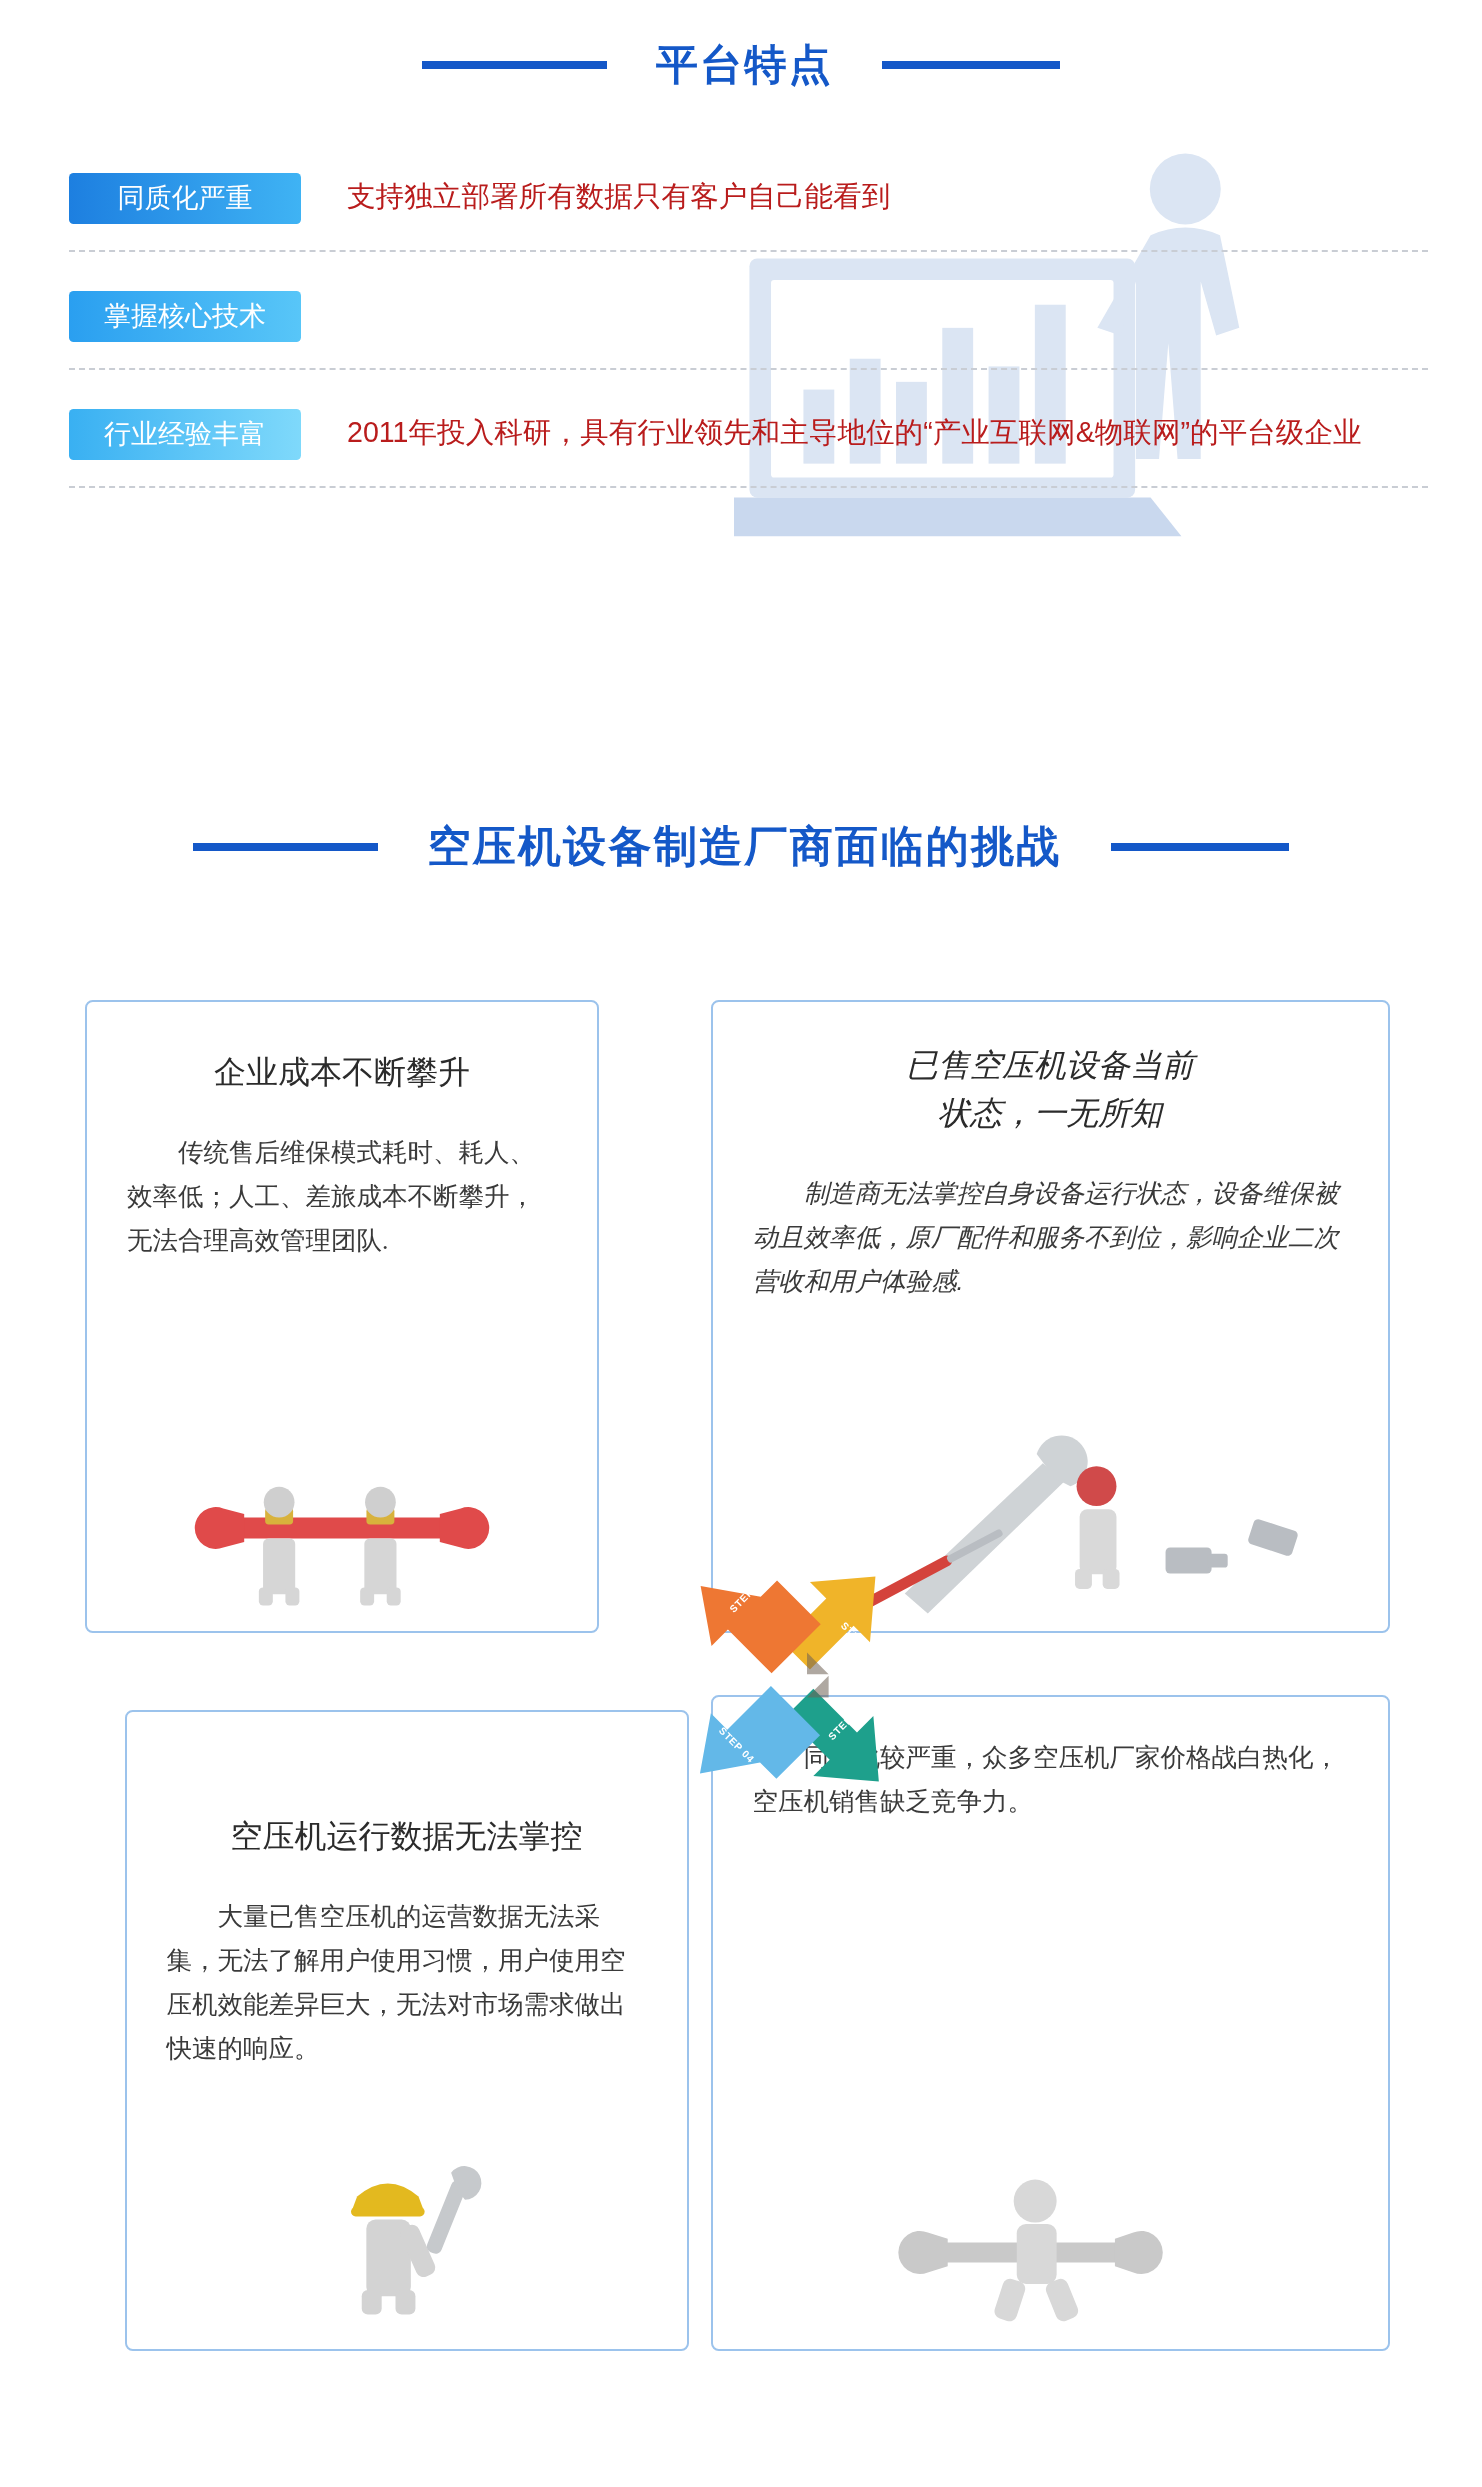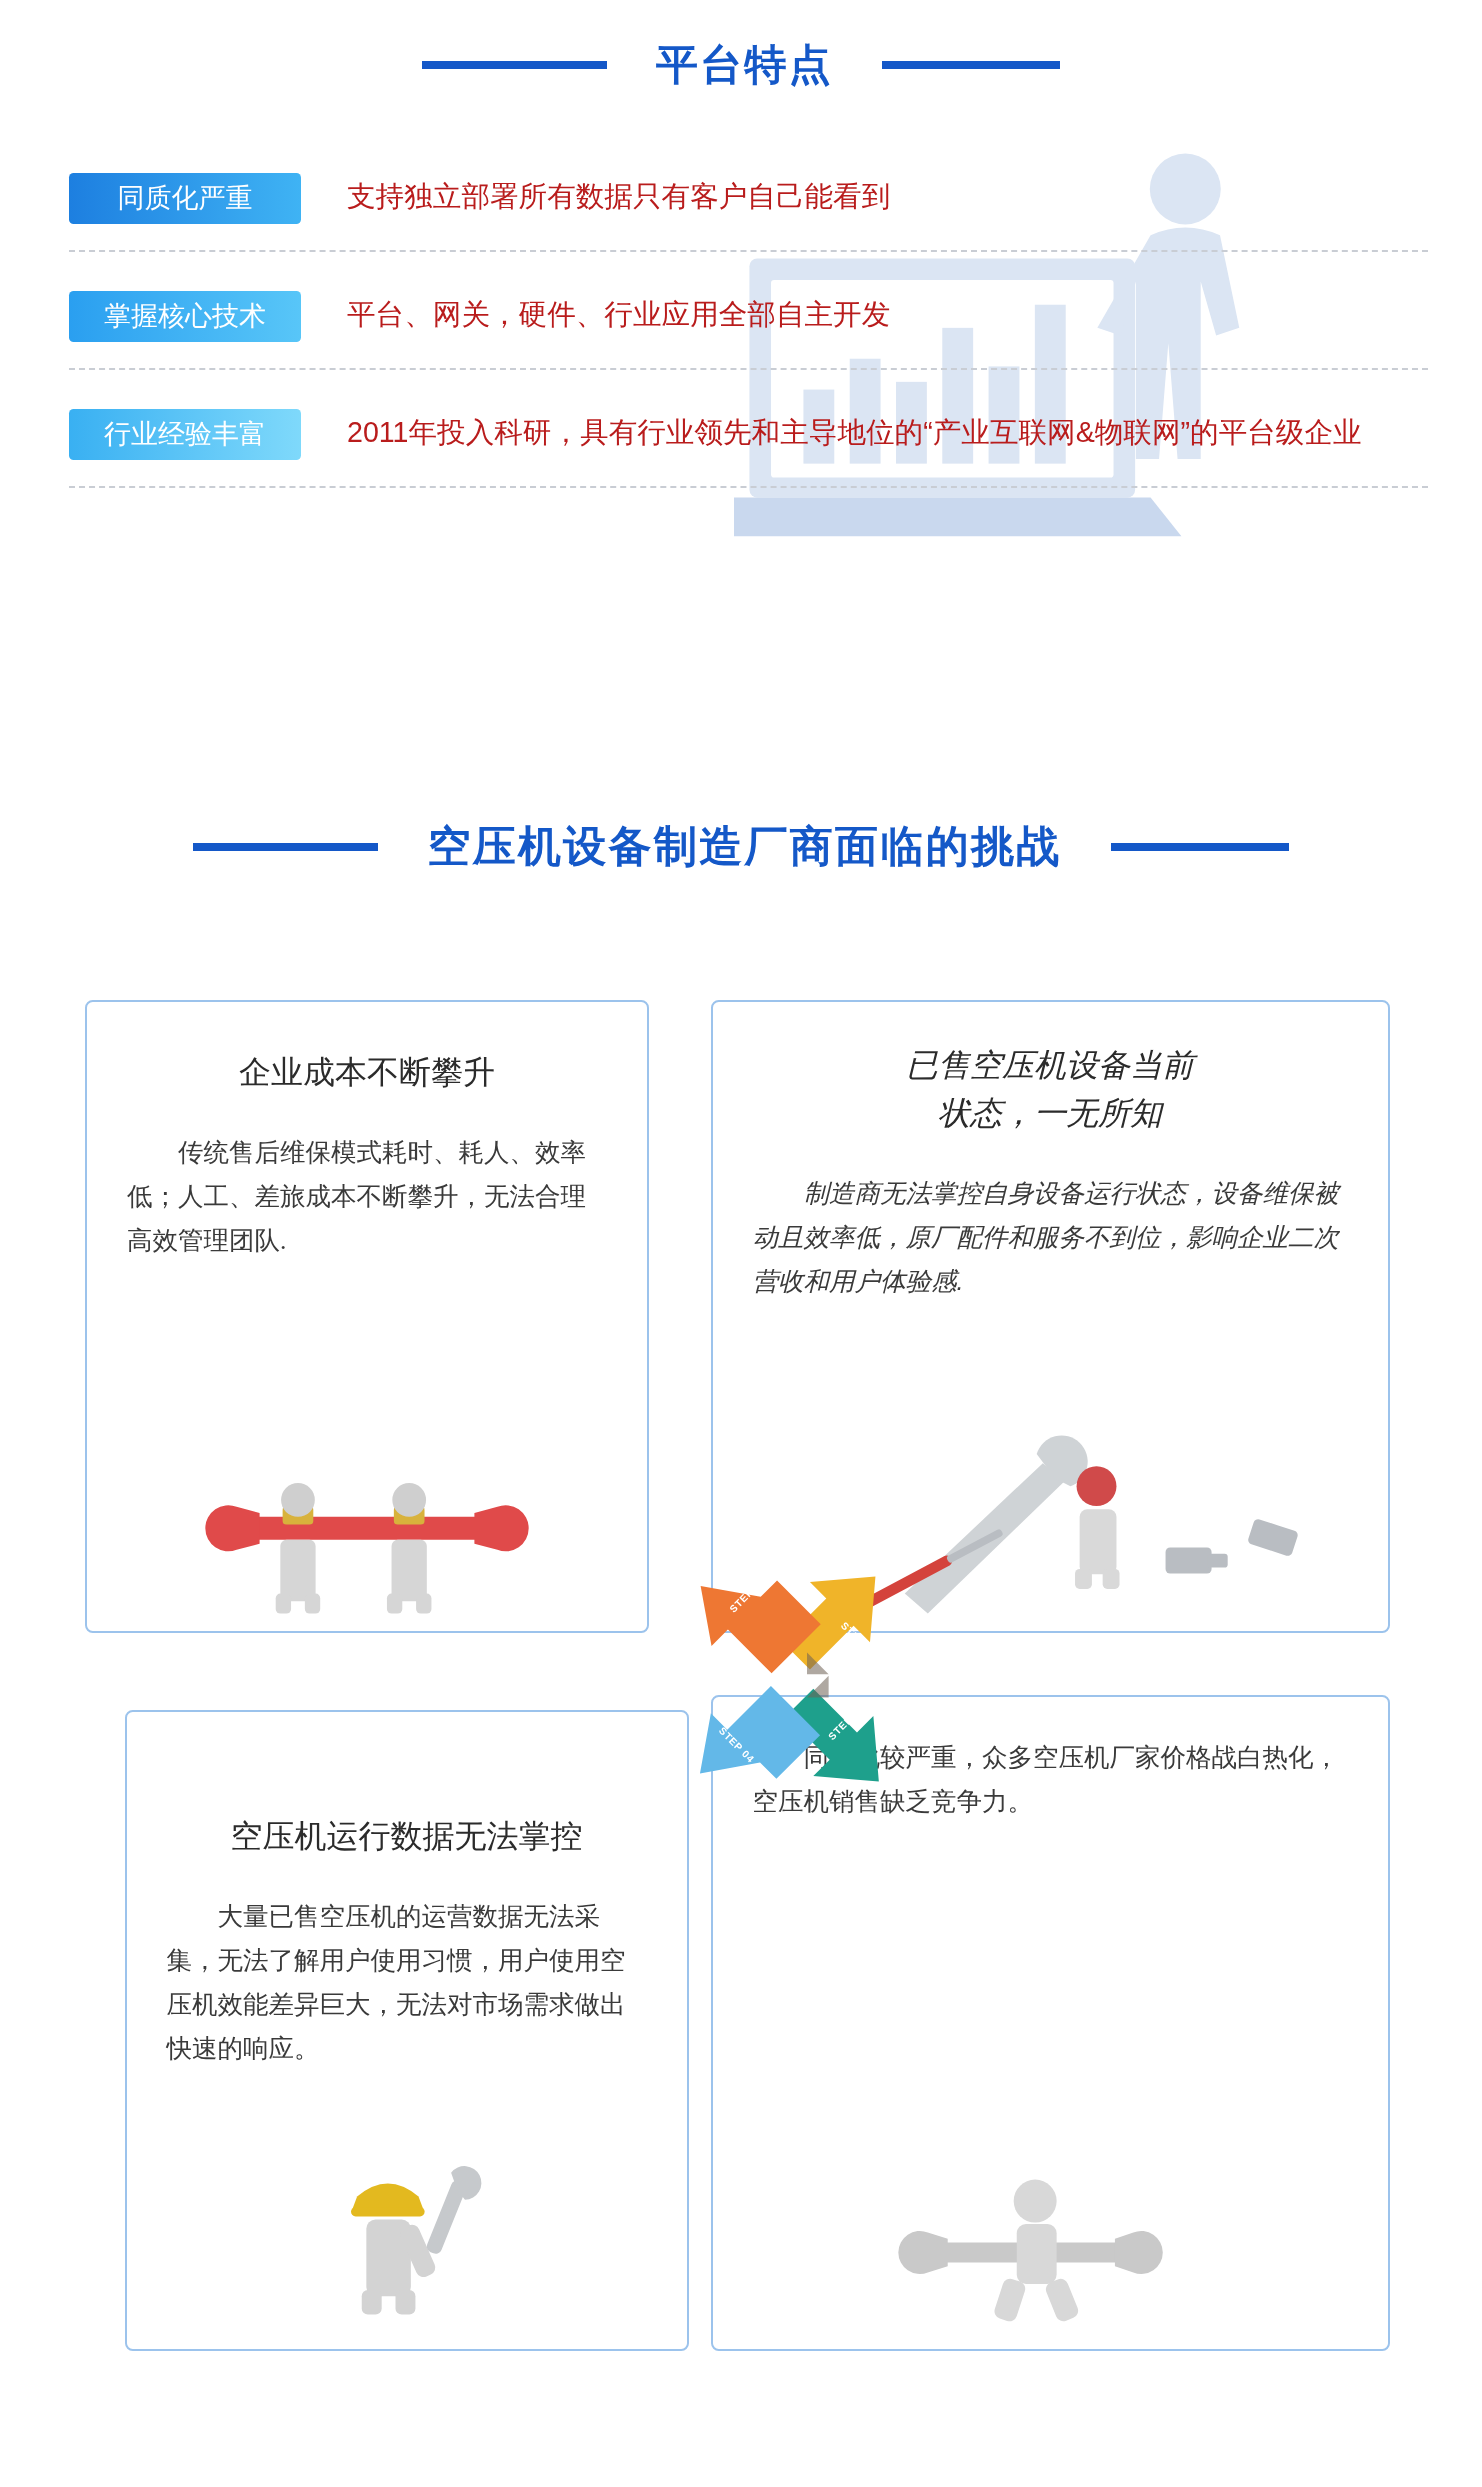--- a/index.html
+++ b/index.html
@@ -108,21 +108,21 @@
     width: 1343px;
     height: 1359px;
   }
   .card {
     position: absolute;
     border: 2.3px solid #9cc3ec;
     border-radius: 7.7px;
     background: #ffffff;
     overflow: hidden;
   }
-  .card.c1 { left: 15.4px;   top: 0;    width: 564px; height: 633px; font-family: Liberation Serif, serif; }
+  .card.c1 { left: 15.4px;   top: 0;    width: 514px; height: 633px; font-family: Liberation Serif, serif; }
   .card.c2 { left: 641px;  top: 0;    width: 679px; height: 633px; font-style: italic; }
   .card.c3 { left: 15px;   top: 710px; width: 564px; height: 641px; margin-left: 40px; }
   .card.c4 { left: 641px;  top: 695px; width: 679px; height: 656px; }
 
   .card-title {
     text-align: center;
     font-size: 32px;
     color: #2b2b2b;
     line-height: 1.5;
     margin-top: 46px;
@@ -201,21 +201,20 @@
 
   <div class="feature-list">
 
     <div class="feature-row">
       <div class="feature-tag t1">同质化严重</div>
       <div class="feature-text">支持独立部署所有数据只有客户自己能看到</div>
     </div>
 
     <div class="feature-row">
       <div class="feature-tag t2">掌握核心技术</div>
-      <div class="feature-text">平台、网关，硬件、行业应用全部自主开发</div>
     </div>
 
     <div class="feature-row">
       <div class="feature-tag t3">行业经验丰富</div>
       <div class="feature-text">2011年投入科研，具有行业领先和主导地位的“产业互联网&amp;物联网”的平台级企业</div>
     </div>
 
   </div>
 </div>
 

